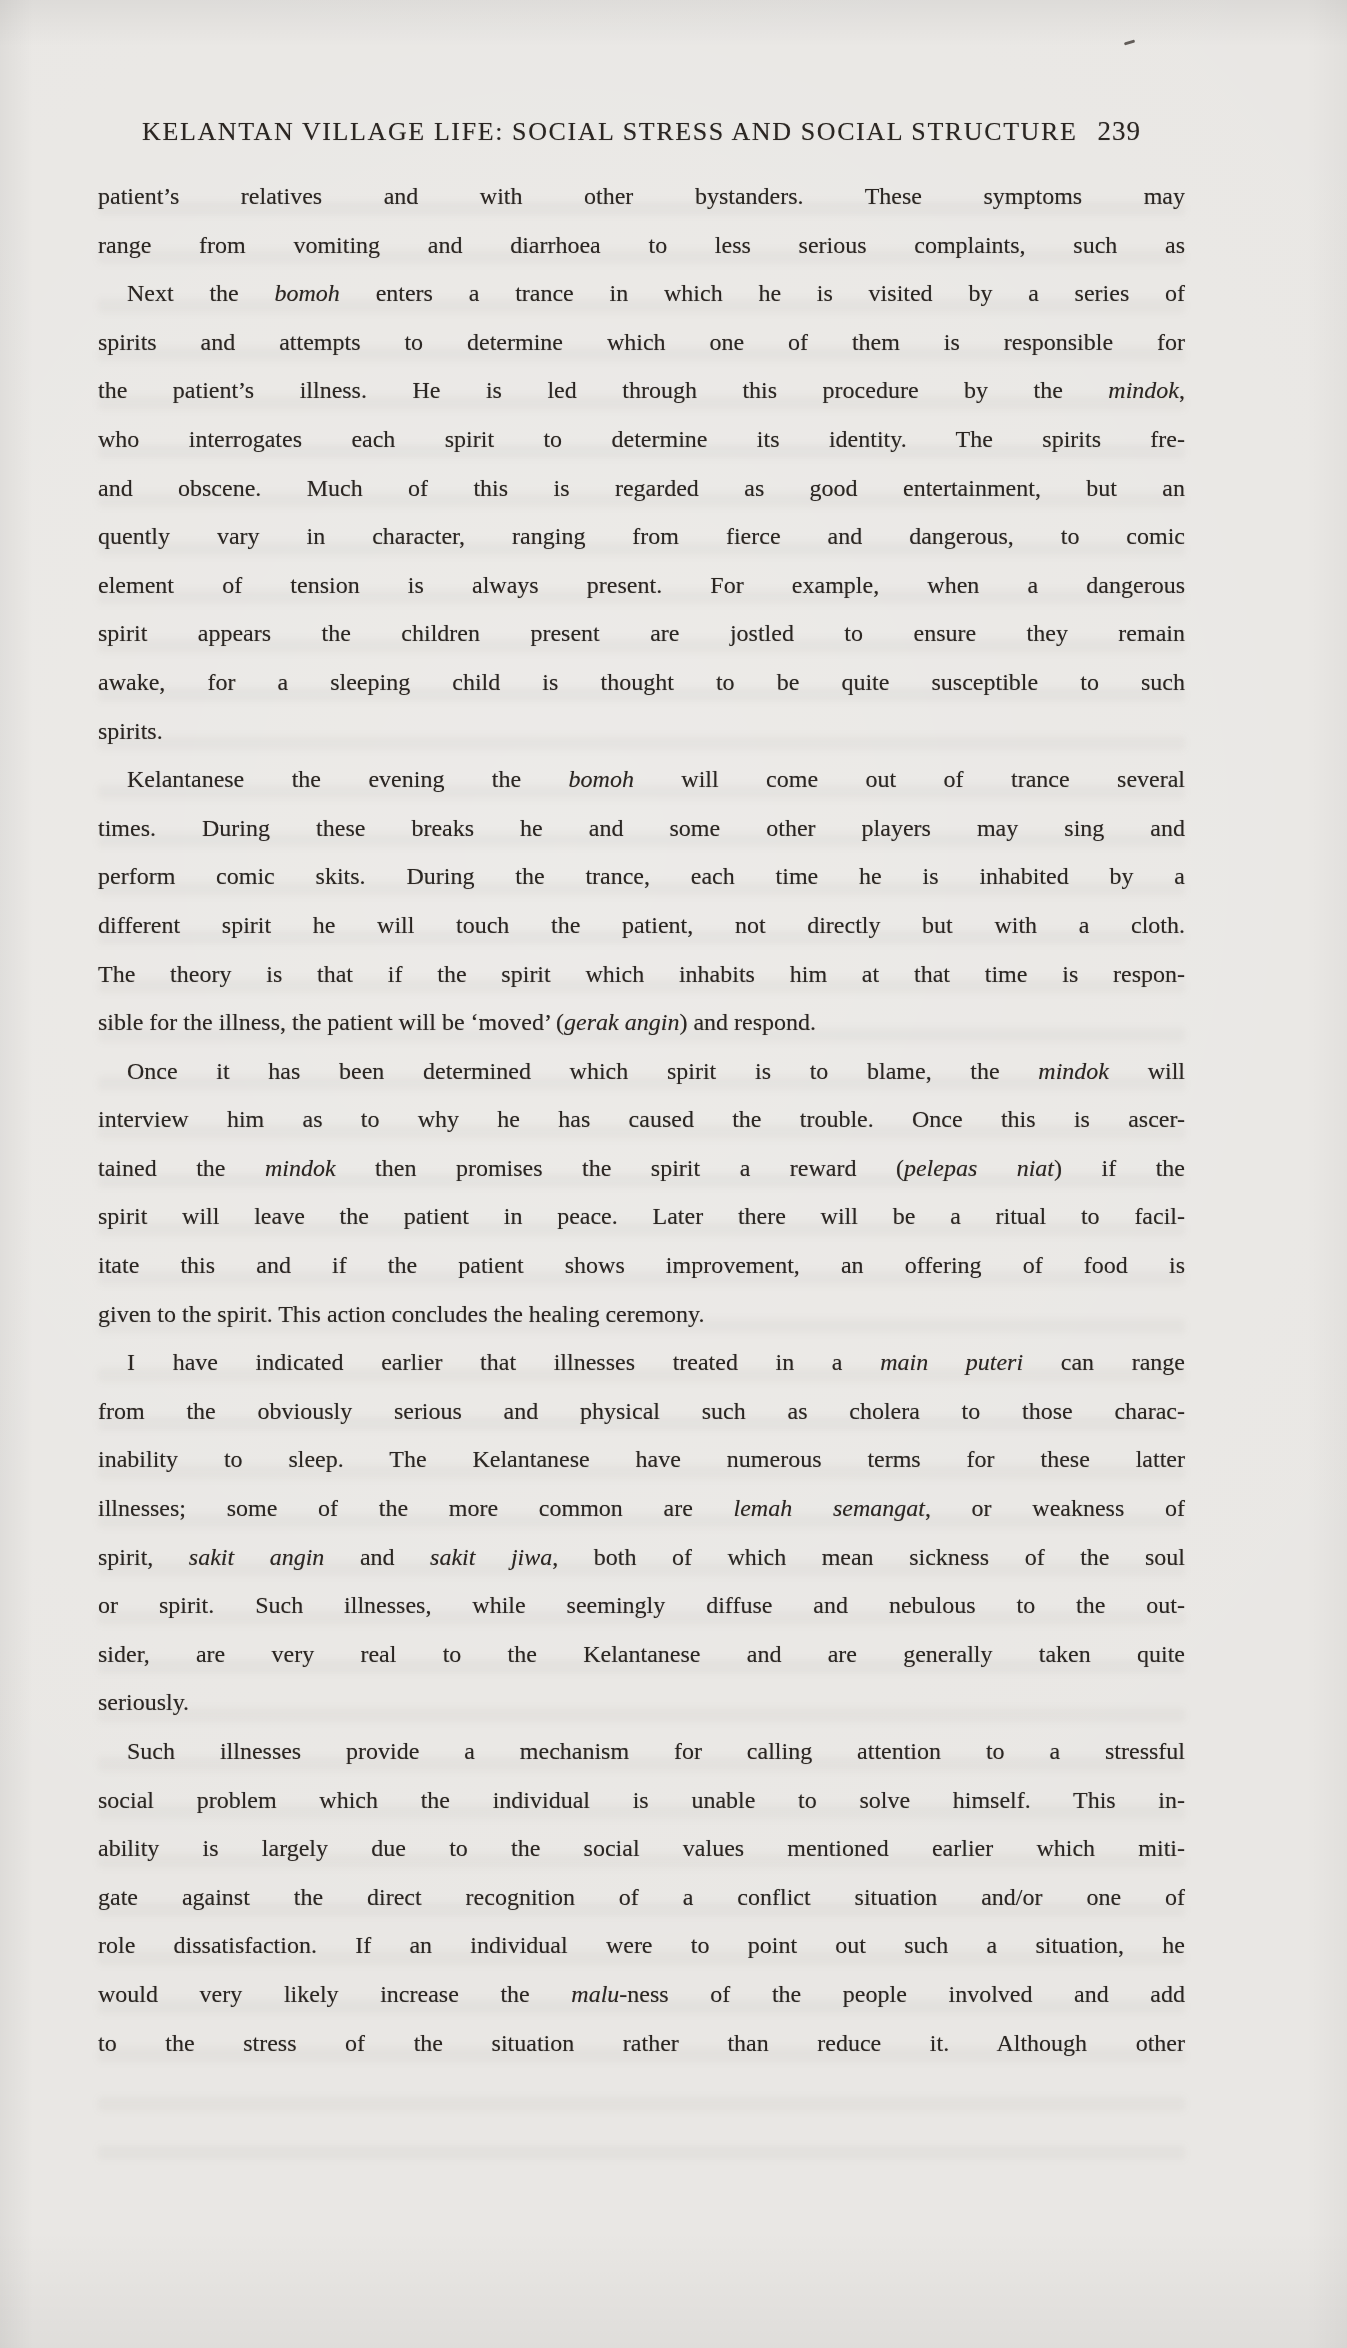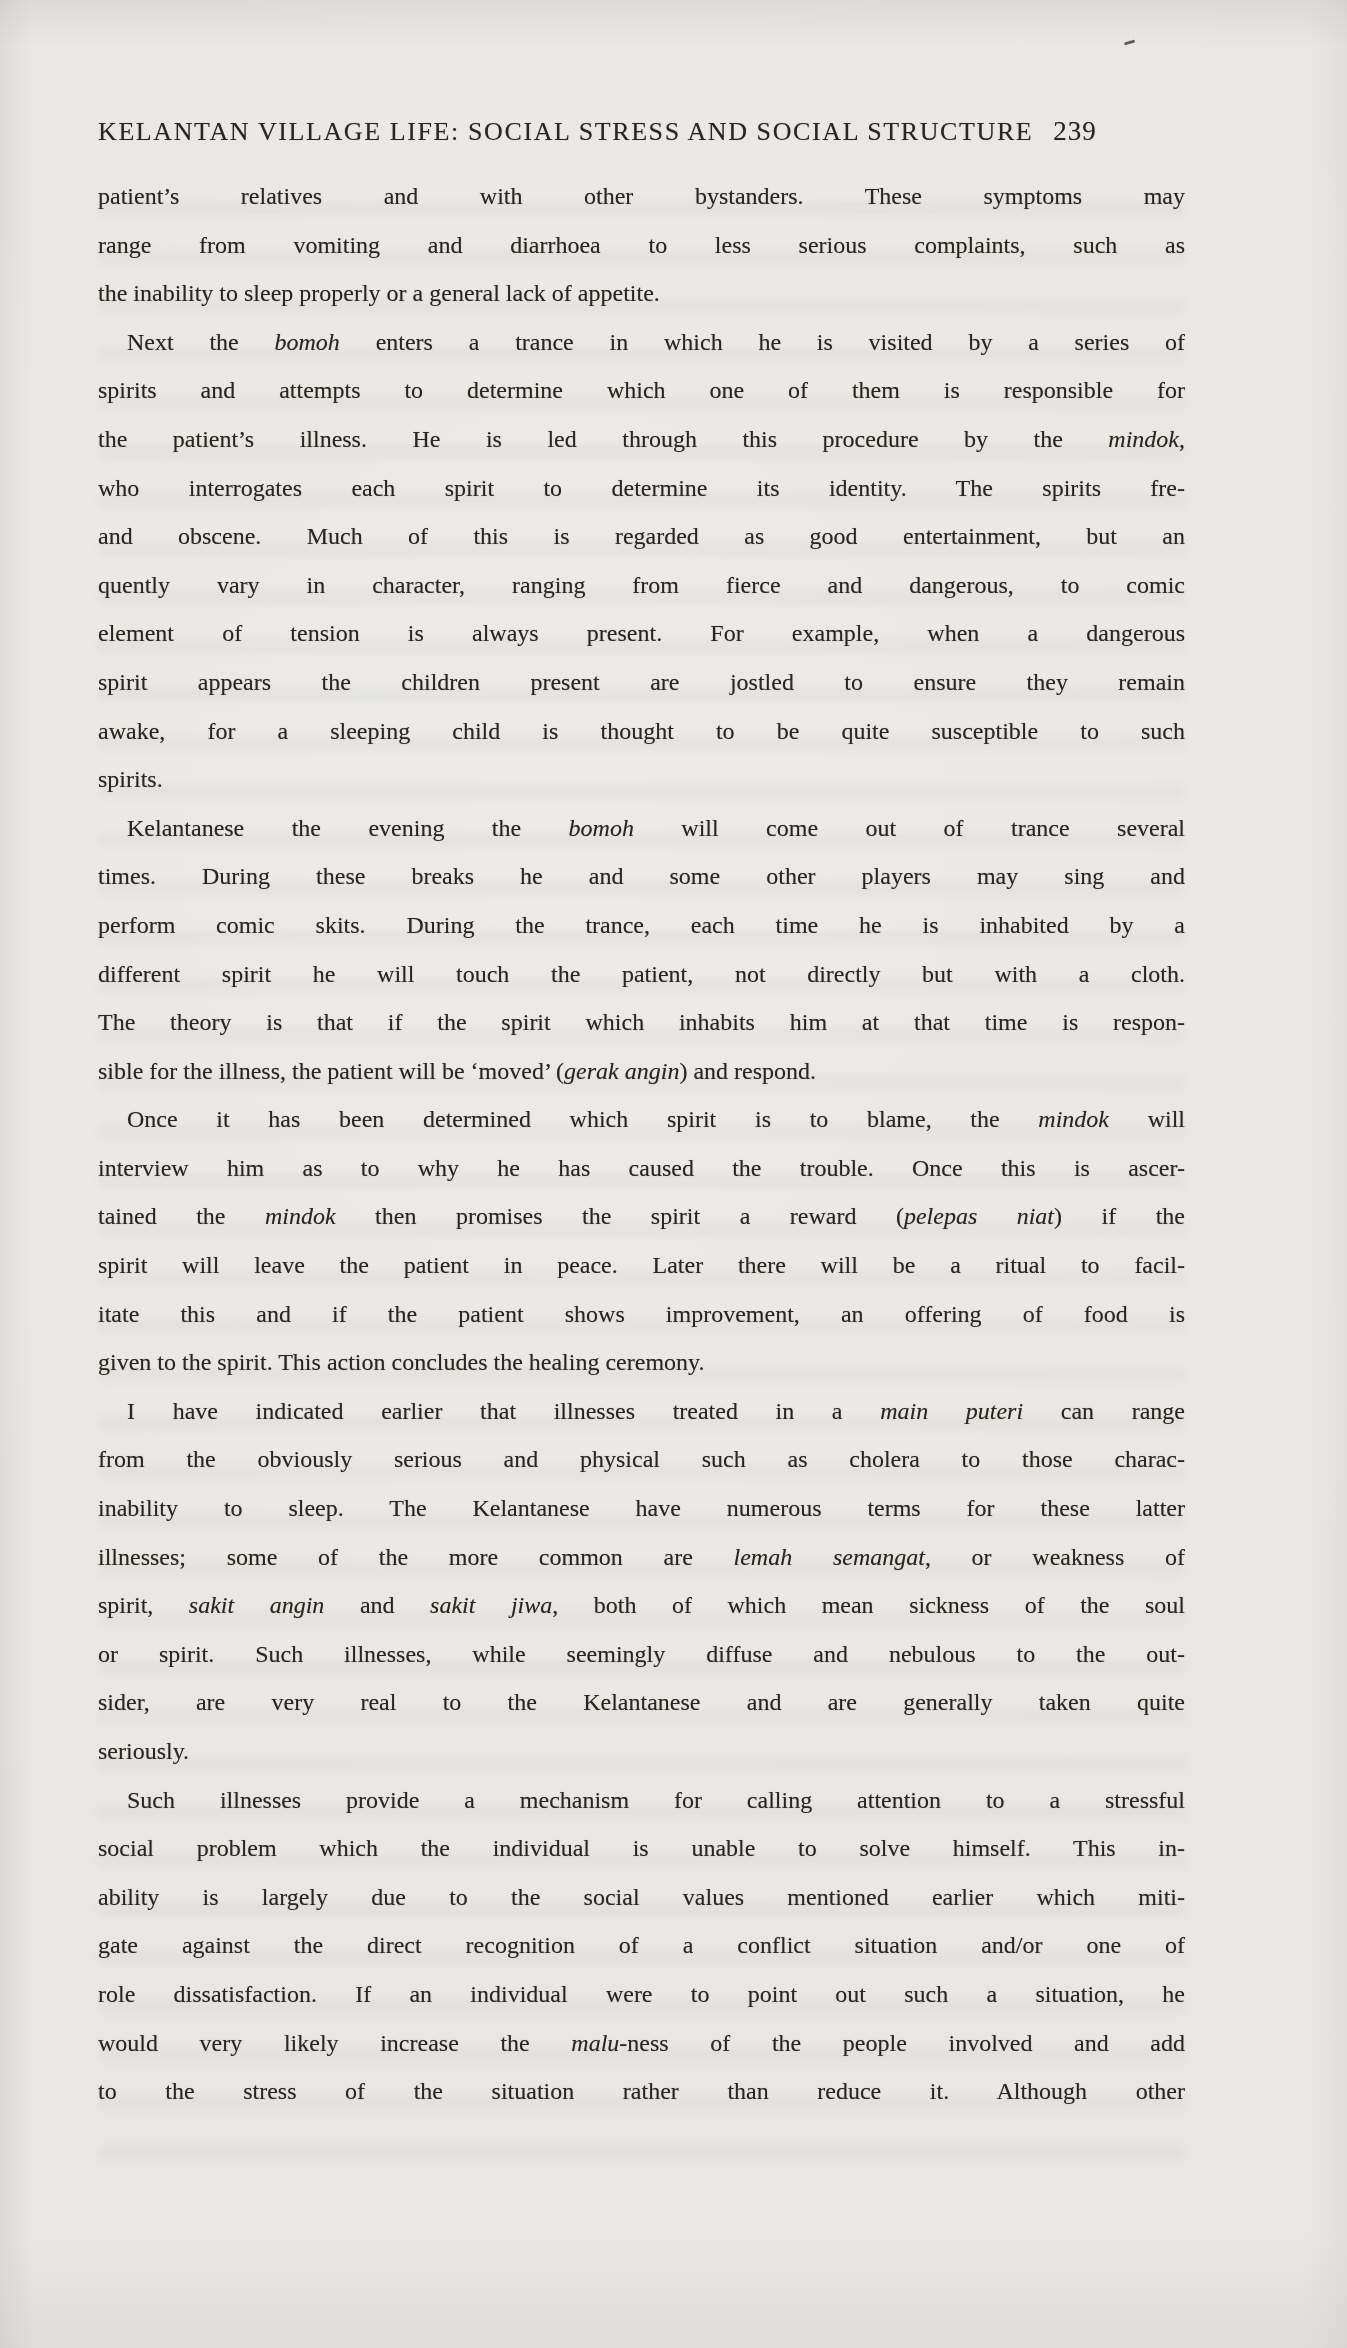--- a/index.html
+++ b/index.html
@@ -15,21 +15,21 @@
       linear-gradient(to bottom, rgba(0,0,0,0.055), rgba(0,0,0,0) 2%, rgba(0,0,0,0) 95%, rgba(0,0,0,0.045)),
       #e9e7e4;
     font-family: "Liberation Serif", "DejaVu Serif", serif;
     color: #2b2622;
   }
   .running-header {
     position: absolute;
     left: 98px;
     top: 116px;
     width: 1087px;
-    text-align: left;
+    text-align: center;
     white-space: nowrap;
     font-size: 26px;
     letter-spacing: 1.6px;
     color: #2b2622;
     text-shadow: 0 0 1px rgba(43,38,34,0.35);
   }
   .running-header .folio {
     display: inline-block;
     margin-left: 20px;
     letter-spacing: 1px;
@@ -82,21 +82,20 @@
 <div class="page">
   <div class="paper-speck"></div>
   <div class="ghost-overlay"></div>
   <div class="running-header">
     <span>KELANTAN VILLAGE LIFE: SOCIAL STRESS AND SOCIAL STRUCTURE</span><span class="folio">239</span>
   </div>
   <div class="text-block">
       <div class="para">
         <div class="line"><span>patient’s relatives and with other bystanders. These symptoms may</span></div>
         <div class="line"><span>range from vomiting and diarrhoea to less serious complaints, such as</span></div>
-        <div class="line last"><span>the inability to sleep properly or a general lack of appetite.</span></div>
       </div>
       <div class="para indent">
         <div class="line"><span>Next the </span><span class="it">bomoh</span><span> enters a trance in which he is visited by a series of</span></div>
         <div class="line"><span>spirits and attempts to determine which one of them is responsible for</span></div>
         <div class="line"><span>the patient’s illness. He is led through this procedure by the </span><span class="it">mindok</span><span>,</span></div>
         <div class="line"><span>who interrogates each spirit to determine its identity. The spirits fre-</span></div>
         <div class="line"><span>and obscene. Much of this is regarded as good entertainment, but an</span></div>
         <div class="line"><span>quently vary in character, ranging from fierce and dangerous, to comic</span></div>
         <div class="line"><span>element of tension is always present. For example, when a dangerous</span></div>
         <div class="line"><span>spirit appears the children present are jostled to ensure they remain</span></div>

